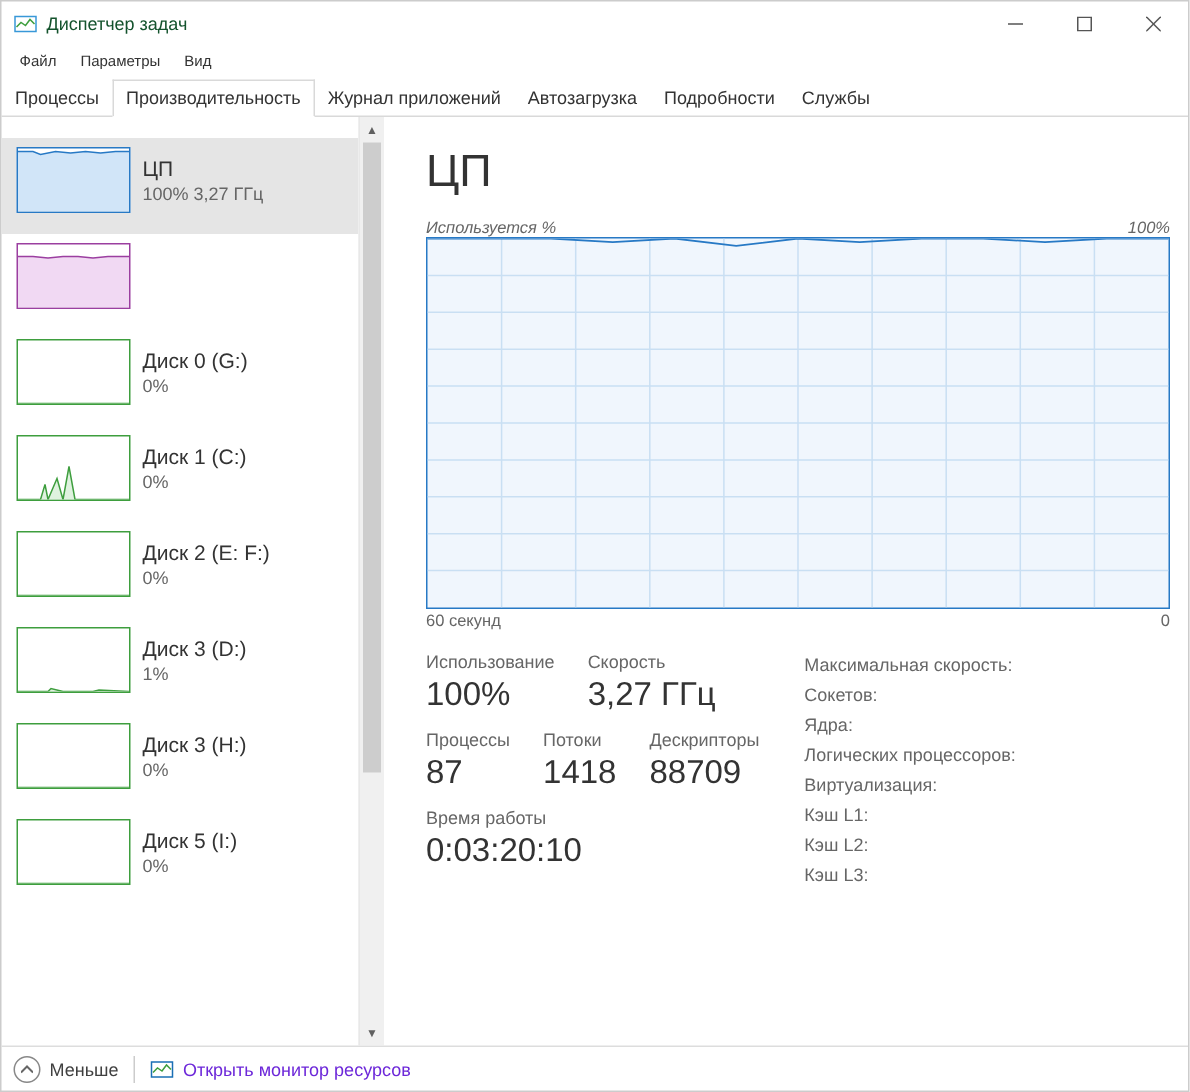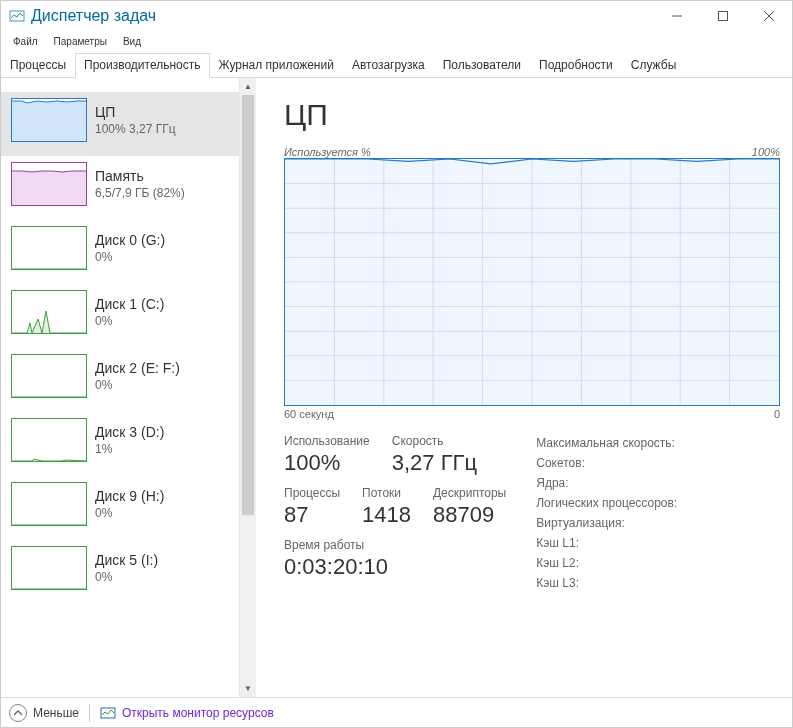--- a/index.html
+++ b/index.html
@@ -1,20 +1,20 @@
 <!DOCTYPE html>
 <html><head>
 <meta charset="utf-8">
 <style>
   * { box-sizing: border-box; margin: 0; padding: 0; }
   body { font-family: "Segoe UI", Tahoma, sans-serif; font-size: 12px; background: #fff; width: 793px; height: 728px; overflow: hidden; border: 1px solid #ccc; display: flex; flex-direction: column; }
   
   .titlebar { height: 30px; display: flex; align-items: center; padding: 0 0 0 8px; }
   .titlebar-icon { width: 16px; height: 16px; margin-right: 6px; }
-  .titlebar-text { font-size: 16px; color: #0369a1; flex: 1; }
+  .titlebar-text { font-size: 12px; color: #14532d; flex: 1; }
   .win-controls { display: flex; }
   .win-btn { width: 46px; height: 30px; display: flex; align-items: center; justify-content: center; color: #555; }
   
   .menubar { height: 20px; display: flex; align-items: center; padding: 0 4px; gap: 0; }
   .menu-item { padding: 2px 8px; font-size: 10px; color: #333; }
   
   .tabs { display: flex; border-bottom: 1px solid #d9d9d9; margin-top: 2px; }
   .tab { padding: 4px 8px; font-size: 12px; color: #333; border: 1px solid transparent; position: relative; }
   .tab.active { border: 1px solid #d9d9d9; border-bottom: 1px solid #fff; background: #fff; margin-bottom: -1px; }
   
@@ -91,21 +91,20 @@
   <div class="menu-item">Файл</div>
   <div class="menu-item">Параметры</div>
   <div class="menu-item">Вид</div>
 </div>
 
 <div class="tabs">
   <div class="tab">Процессы</div>
   <div class="tab active">Производительность</div>
   <div class="tab">Журнал приложений</div>
   <div class="tab">Автозагрузка</div>
-  <div class="tab">Пользователи</div>
   <div class="tab">Подробности</div>
   <div class="tab">Службы</div>
 </div>
 
 <div class="content">
   <div class="sidebar">
     <div class="side-list" id="side-list">
         <div class="side-item selected">
     <div class="thumb" style="border-color:#2779c5">
       <svg width="74" height="42" viewBox="0 0 74 42" preserveAspectRatio="none">
@@ -118,24 +117,20 @@
       <span class="side-sub">100% 3,27 ГГц</span>
     </div>
         </div>
         <div class="side-item">
     <div class="thumb" style="border-color:#9b3fa0">
       <svg width="74" height="42" viewBox="0 0 74 42" preserveAspectRatio="none">
         <path d="M0,8 L10,8 L20,9 L30,8 L40,8 L50,9 L60,8 L74,8 L74,42 L0,42 Z" fill="#f1d9f3" stroke="none"></path>
         <path d="M0,8 L10,8 L20,9 L30,8 L40,8 L50,9 L60,8 L74,8" fill="none" stroke="#9b3fa0" stroke-width="1"></path>
       </svg>
     </div>
-    <div class="side-text">
-      <span class="side-title">Память</span>
-      <span class="side-sub">6,5/7,9 ГБ (82%)</span>
-    </div>
         </div>
         <div class="side-item">
     <div class="thumb" style="border-color:#3e9e3e">
       <svg width="74" height="42" viewBox="0 0 74 42" preserveAspectRatio="none">
         <path d="M0,42 L74,42 L74,42 L0,42 Z" fill="#dff2df" stroke="none"></path>
         <path d="M0,42 L74,42" fill="none" stroke="#3e9e3e" stroke-width="1"></path>
       </svg>
     </div>
     <div class="side-text">
       <span class="side-title">Диск 0 (G:)</span>
@@ -179,21 +174,21 @@
     </div>
         </div>
         <div class="side-item">
     <div class="thumb" style="border-color:#3e9e3e">
       <svg width="74" height="42" viewBox="0 0 74 42" preserveAspectRatio="none">
         <path d="M0,42 L74,42 L74,42 L0,42 Z" fill="#dff2df" stroke="none"></path>
         <path d="M0,42 L74,42" fill="none" stroke="#3e9e3e" stroke-width="1"></path>
       </svg>
     </div>
     <div class="side-text">
-      <span class="side-title">Диск 9 (H:)</span>
+      <span class="side-title">Диск 3 (H:)</span>
       <span class="side-sub">0%</span>
     </div>
         </div>
         <div class="side-item">
     <div class="thumb" style="border-color:#3e9e3e">
       <svg width="74" height="42" viewBox="0 0 74 42" preserveAspectRatio="none">
         <path d="M0,42 L74,42 L74,42 L0,42 Z" fill="#dff2df" stroke="none"></path>
         <path d="M0,42 L74,42" fill="none" stroke="#3e9e3e" stroke-width="1"></path>
       </svg>
     </div>

